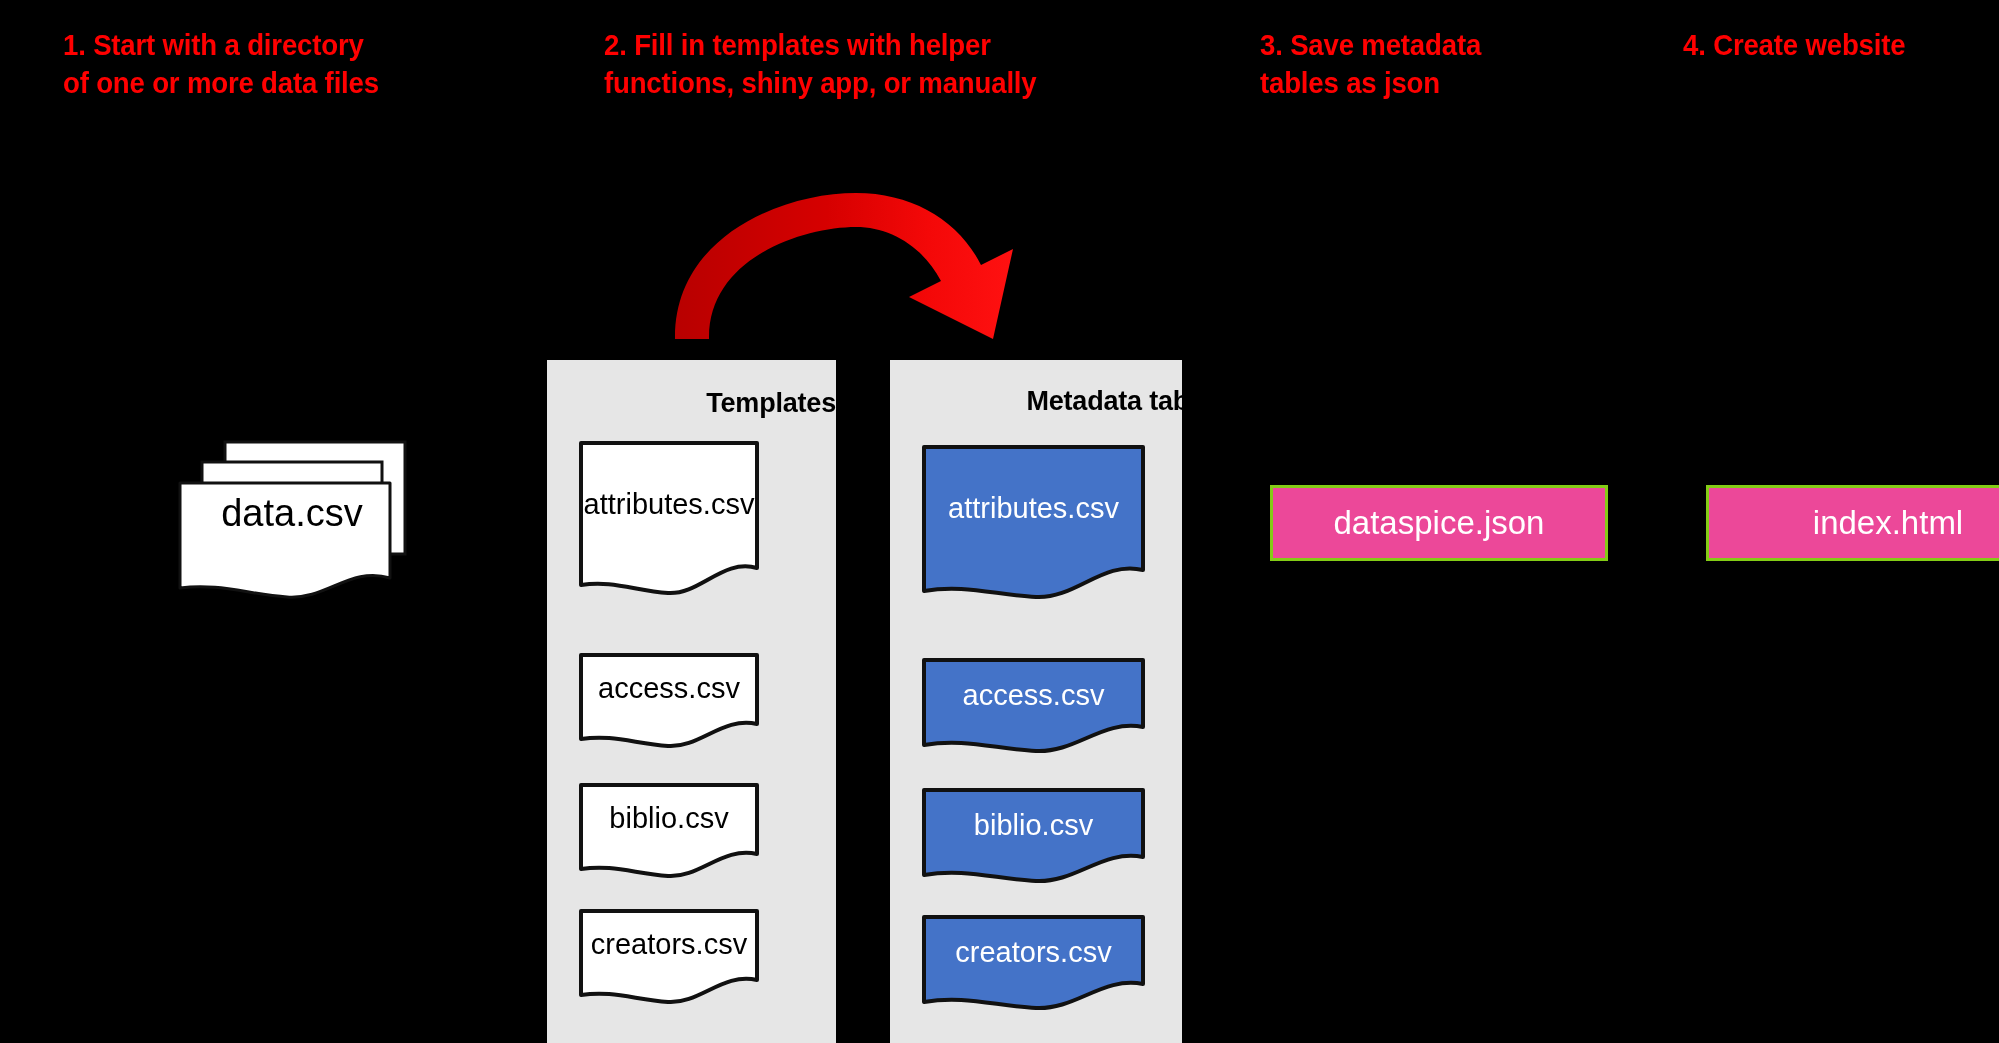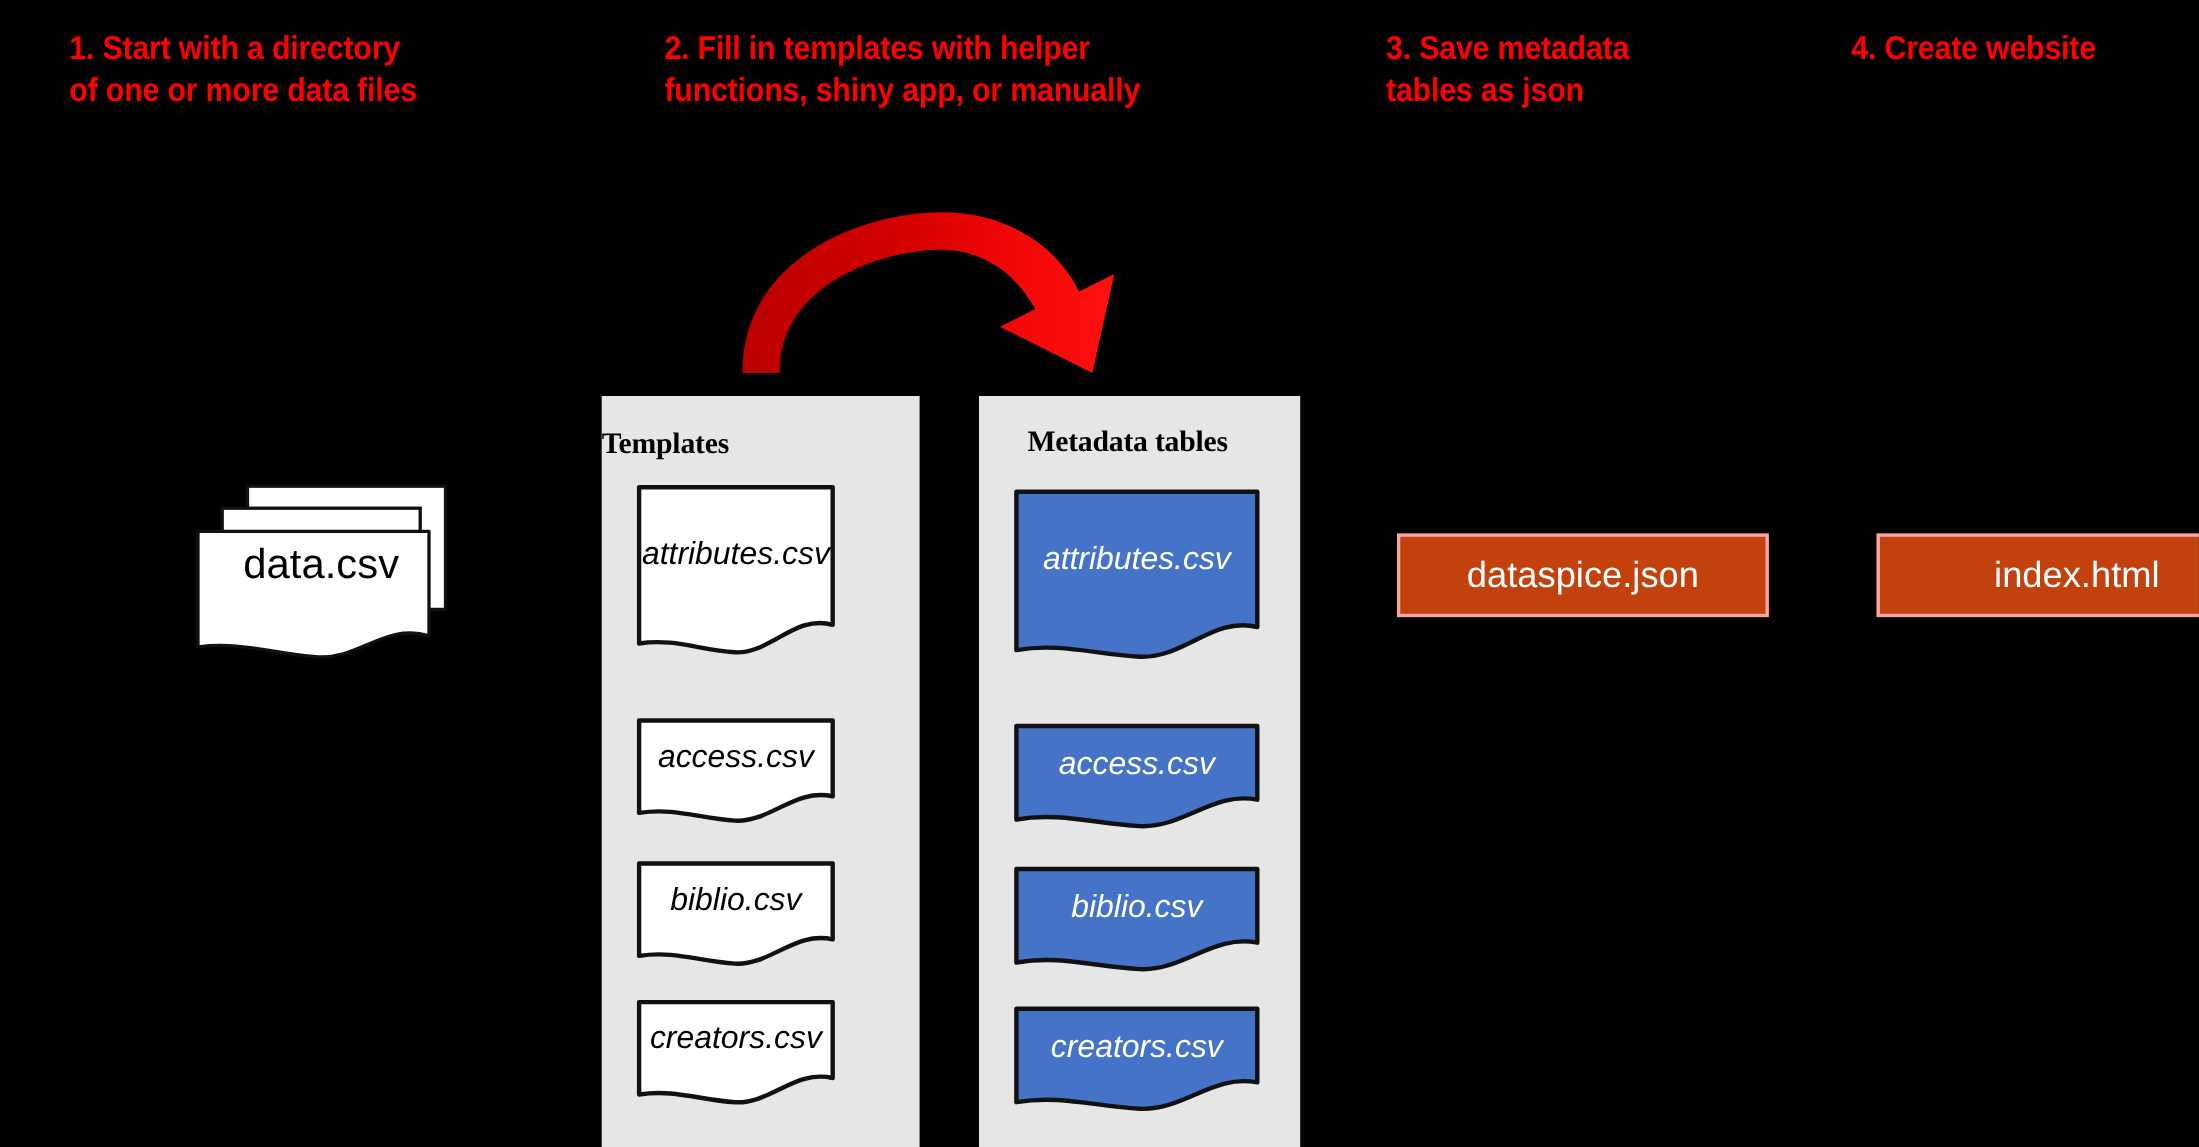--- a/index.html
+++ b/index.html
@@ -46,34 +46,33 @@
     position: absolute;
     background: #E6E6E6;
   }
   #panel-templates { left: 506px; top: 348px; width: 289px; height: 690px; }
   #panel-metadata  { left: 849px; top: 348px; width: 292px; height: 690px; }
 
   .panel-title {
     position: absolute;
     left: 0;
     width: 100%;
-    text-align: left;
+    text-align: right;
     color: #000000;
-    font-family: Liberation Serif, serif;
+    font-family: Liberation Sans, sans-serif;
     font-weight: bold;
     font-size: 27px;
     letter-spacing: -0.2px;
   }
   #panel-templates .panel-title { top: 28px; }
   #panel-metadata  .panel-title { top: 26px; padding-left: 44px; }
 
   
   .doc {
     position: absolute;
-    font-style: italic;
   }
   .doc svg { display: block; width: 100%; height: 100%; overflow: visible; }
   .doc-label {
     position: absolute;
     left: 0;
     width: 100%;
     text-align: center;
     font-family: "Liberation Sans", sans-serif;
     font-size: 29px;
     color: #000000;
@@ -105,22 +104,22 @@
   #data-stack { position: absolute; left: 136px; top: 428px; width: 230px; height: 160px; }
   #data-stack .stack-layer { position: absolute; }
   #data-stack .layer-back  { left: 46px; top: 0px;  width: 184px; height: 116px; }
   #data-stack .layer-mid   { left: 23px; top: 20px; width: 184px; height: 116px; }
   #data-stack .layer-front { left: 0px;  top: 40px; width: 216px; height: 120px; }
   #data-stack .doc-label { top: 52px; font-size: 38px; }
 
   
   .out-box {
     position: absolute;
-    background: #c2410c;
-    border: 3px solid #fca5a5;
+    background: #ec4899;
+    border: 3px solid #84cc16;
     box-sizing: border-box;
     display: flex;
     align-items: center;
     justify-content: center;
     color: #FFFFFF;
     font-family: "Liberation Sans", sans-serif;
     font-size: 33px;
   }
   #box-dataspice { left: 1229px; top: 473px; width: 338px; height: 76px; }
   #box-indexhtml { left: 1665px; top: 473px; width: 364px; height: 76px; }

